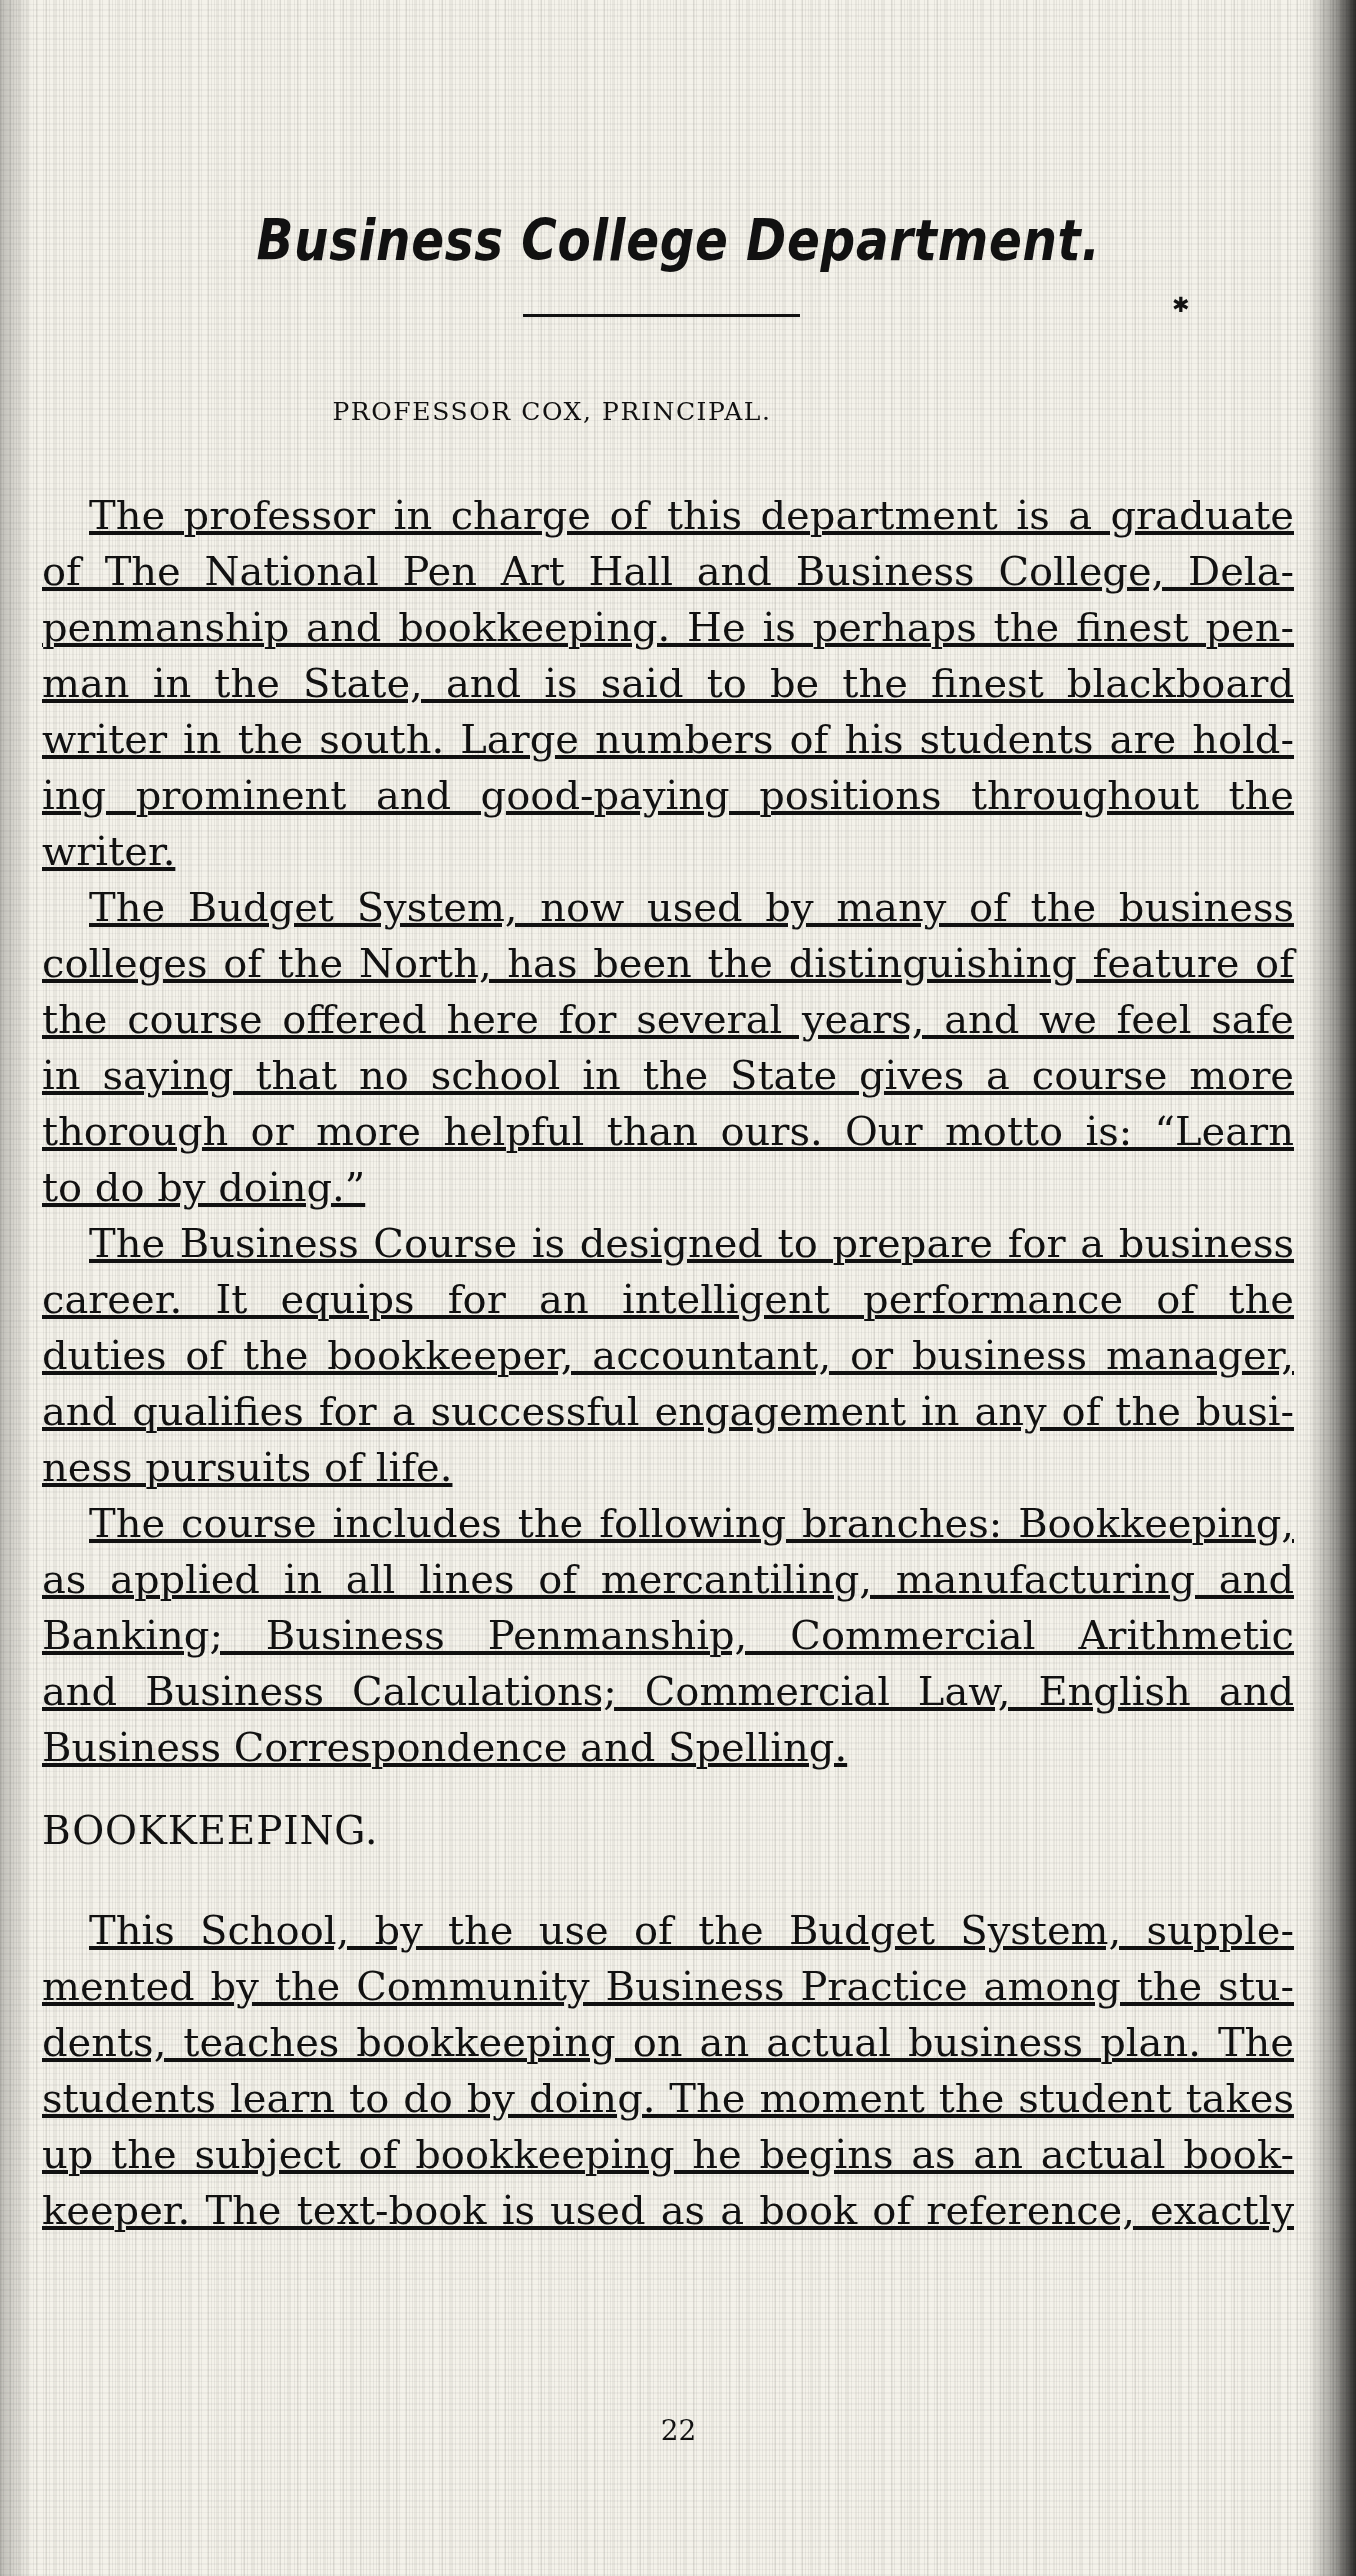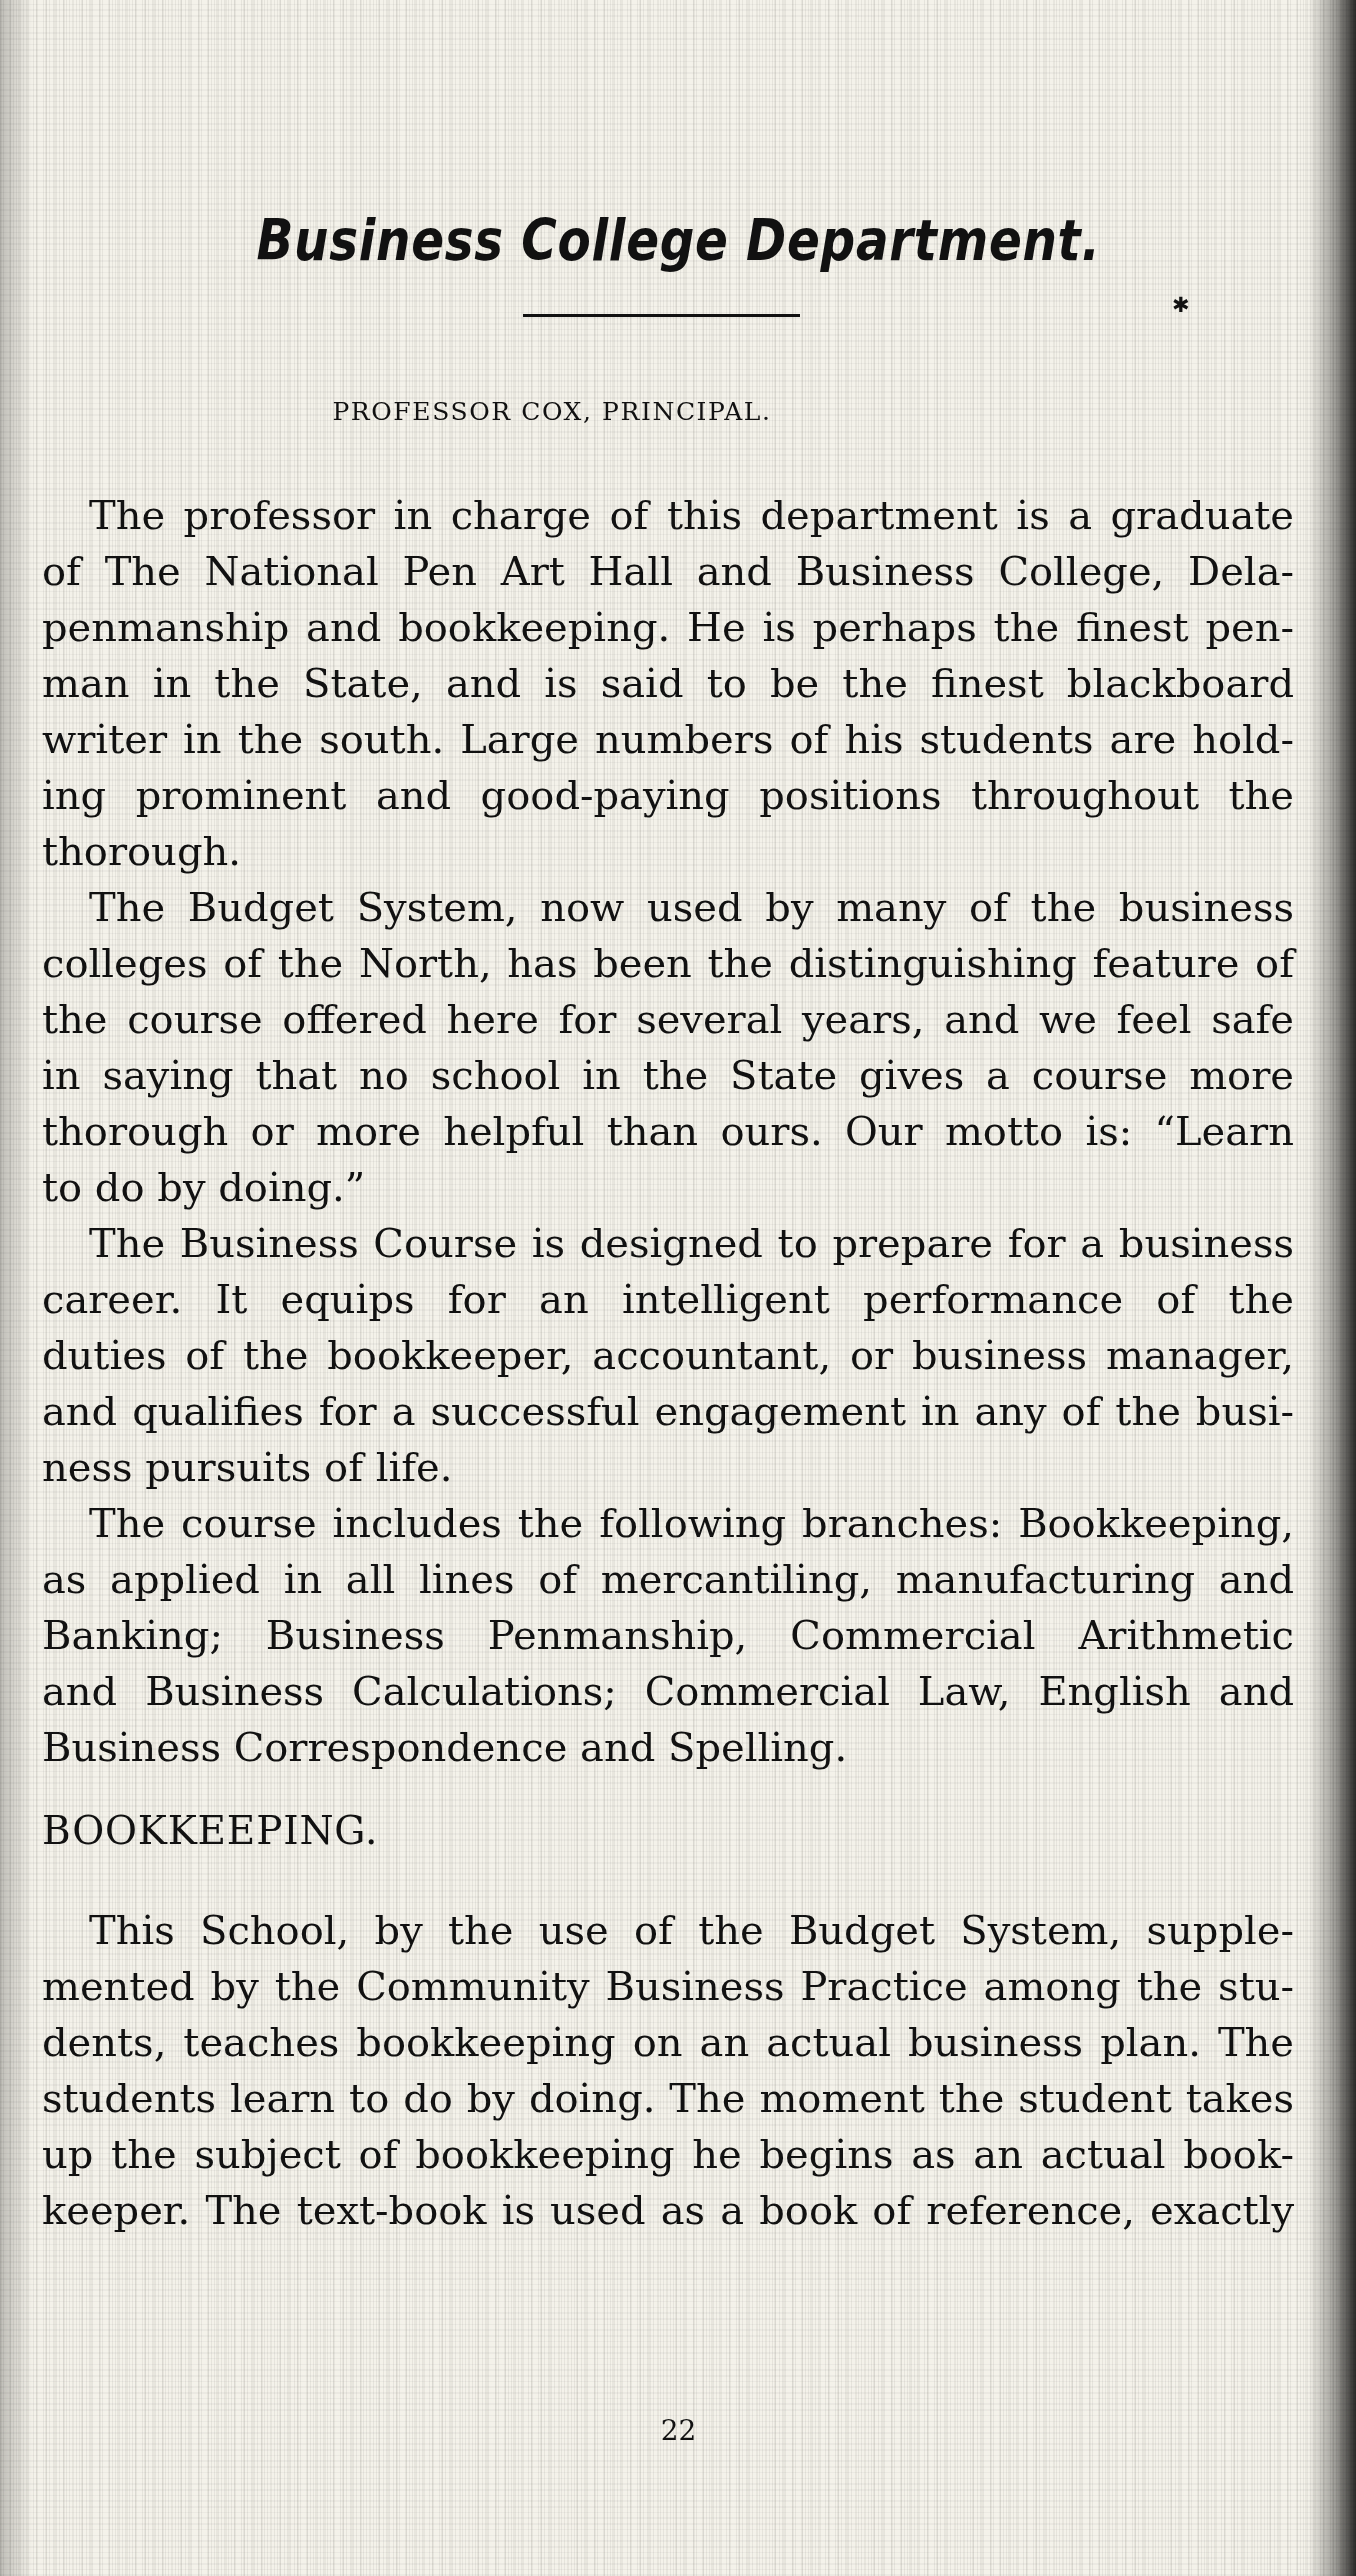--- a/index.html
+++ b/index.html
@@ -47,20 +47,21 @@
   .body {
     position: absolute; left: 42px; width: 1252px; top: 487px;
   }
   .line {
     height: 56px; line-height: 56px;
     font-size: 40px;
     text-align: justify;
     text-align-last: justify;
     white-space: nowrap;
     overflow: visible;
+    text-decoration: underline;
   }
   .line.indent { padding-left: 47px; }
   .line.last { text-align-last: left; }
   .subhead {
     height: 112px; line-height: 112px;
     text-align: left; font-size: 39px; letter-spacing: 0.8px;
   }
   .subhead.gap-after { margin-bottom: 14.7px; }
   .page-number {
     position: absolute; left: 0; width: 1357px; top: 2414px;
@@ -80,21 +81,21 @@
 
 <div class="body">
 
   <div>
     <div class="line indent">The professor in charge of this department is a graduate</div>
     <div class="line">of The National Pen Art Hall and Business College, Dela-</div>
     <div class="line">penmanship and bookkeeping.  He is perhaps the finest pen-</div>
     <div class="line">man in the State, and is said to be the finest blackboard</div>
     <div class="line">writer in the south.  Large numbers of his students are hold-</div>
     <div class="line">ing prominent and good-paying positions throughout the</div>
-    <div class="line last">thorough.</div>
+    <div class="line last">writer.</div>
   </div>
 
   <div>
     <div class="line indent">The Budget System, now used by many of the business</div>
     <div class="line">colleges of the North, has been the distinguishing feature of</div>
     <div class="line">the course offered here for several years, and we feel safe</div>
     <div class="line">in saying that no school in the State gives a course more</div>
     <div class="line">thorough or more helpful than ours.  Our motto is: “Learn</div>
     <div class="line last">to do by doing.”</div>
   </div>

